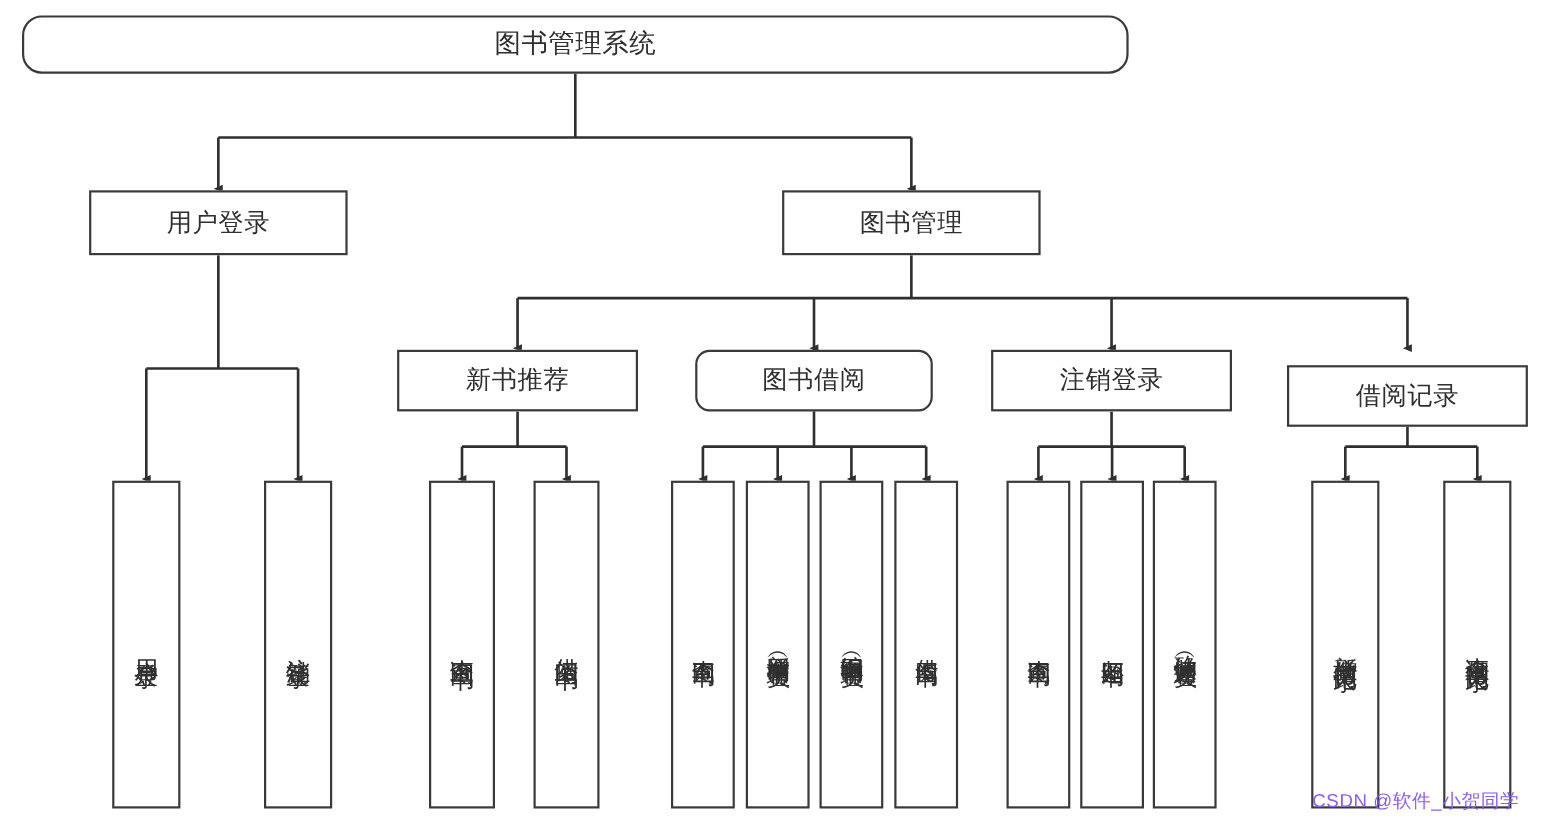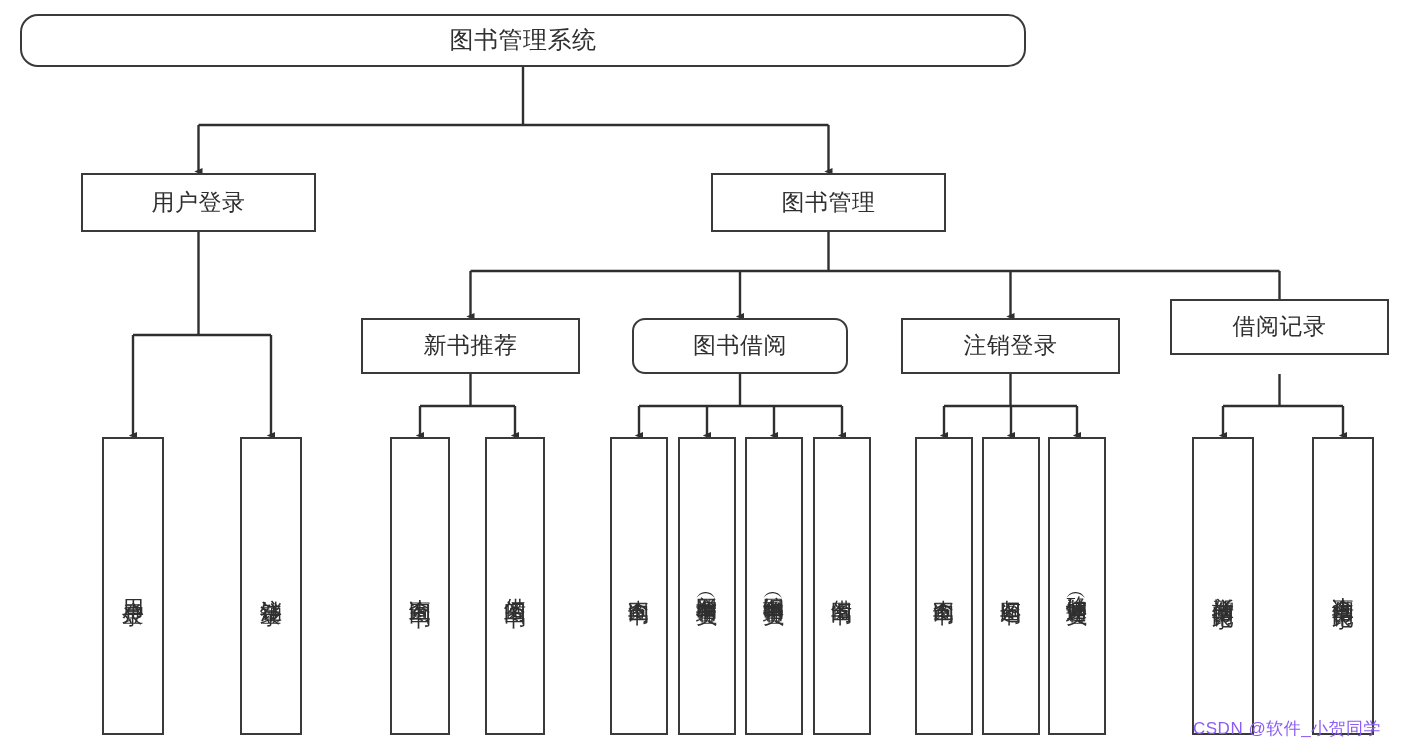--- a/index.html
+++ b/index.html
@@ -137,21 +137,21 @@
       </div>
       <div class="node horiz" style="left: 361px; top: 318px; width: 219px; height: 56px;">
         <span class="node-label">新书推荐</span>
       </div>
       <div class="node horiz" style="left: 632px; top: 318px; width: 216px; height: 56px; border-radius: 13px;">
         <span class="node-label">图书借阅</span>
       </div>
       <div class="node horiz" style="left: 901px; top: 318px; width: 219px; height: 56px;">
         <span class="node-label">注销登录</span>
       </div>
-      <div class="node horiz" style="left: 1170px; top: 299px; width: 219px; height: 56px;">
+      <div class="node horiz" style="left: 1170px; top: 332px; width: 219px; height: 56px;">
         <span class="node-label">借阅记录</span>
       </div>
       <div class="node vert" style="left: 102px; top: 437px; width: 62px; height: 298px;">
         <span class="node-label">用户登录</span>
       </div>
       <div class="node vert" style="left: 240px; top: 437px; width: 62px; height: 298px;">
         <span class="node-label">注销登录</span>
       </div>
       <div class="node vert" style="left: 390px; top: 437px; width: 60px; height: 298px;">
         <span class="node-label">查询图书</span>

